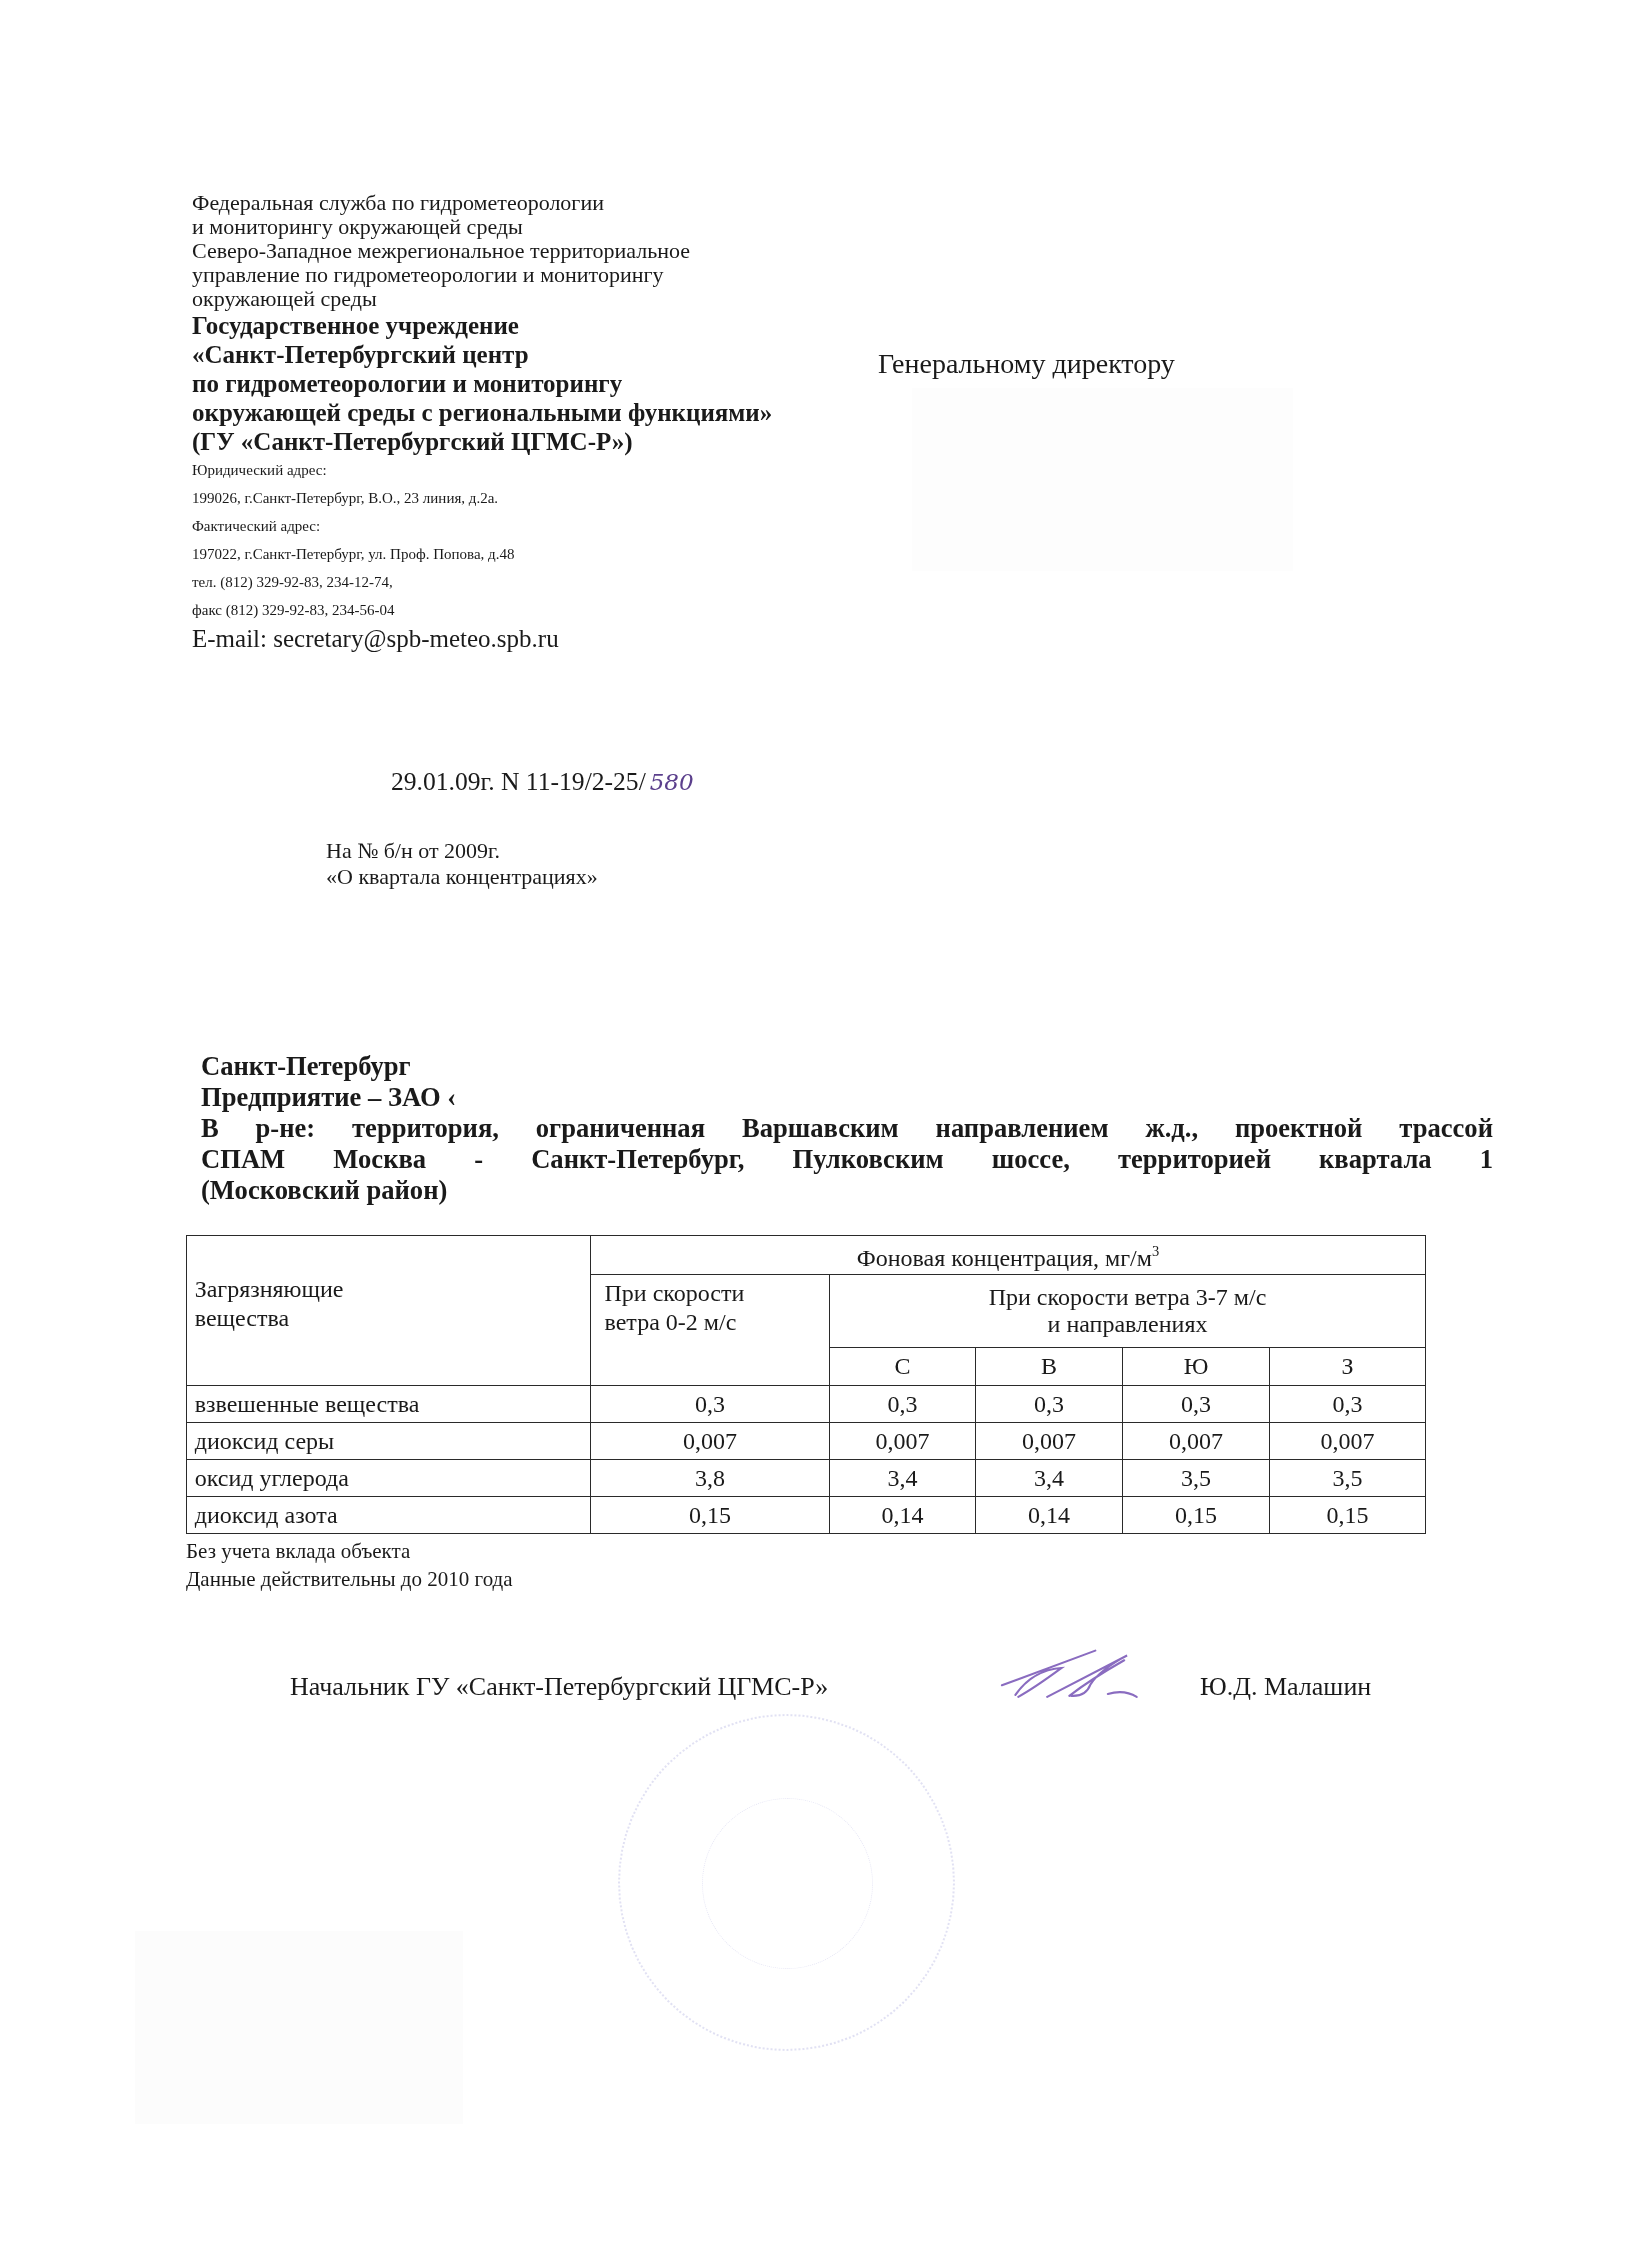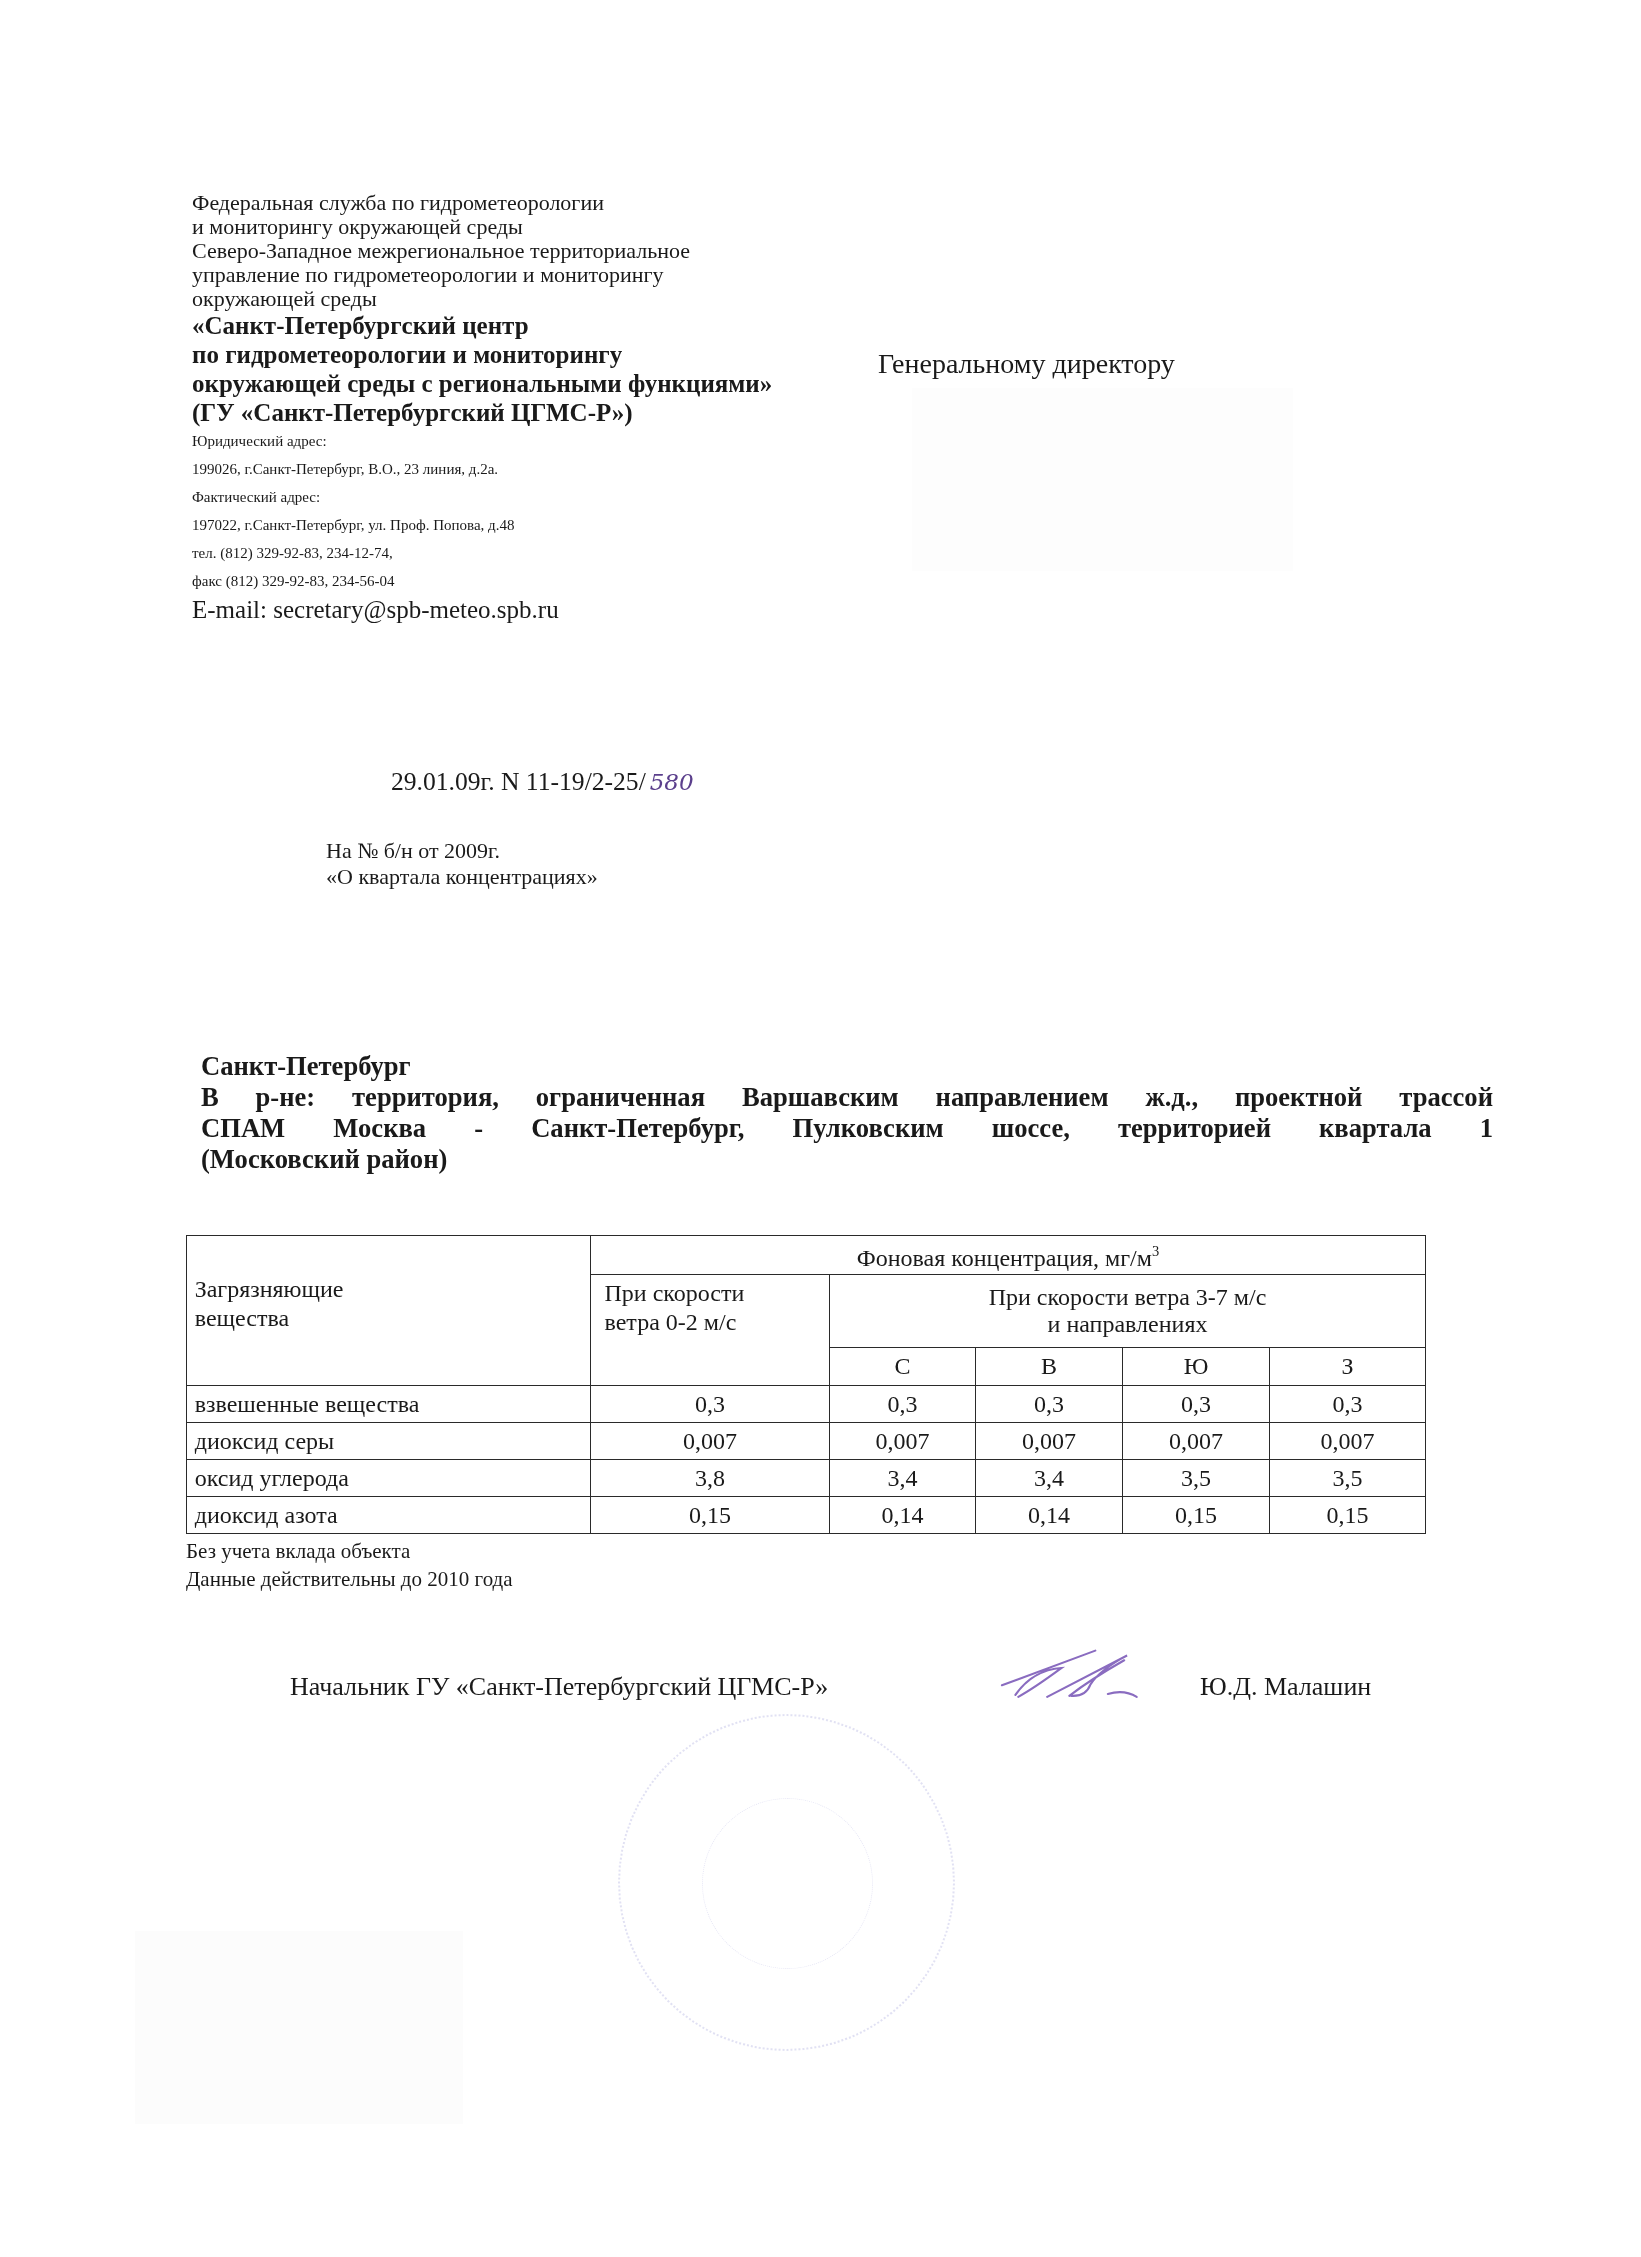--- a/index.html
+++ b/index.html
@@ -72,20 +72,21 @@
   </style>
 </head>
 <body>
 
 <div class="abs hdr-block">
   <span class="line org-small">Федеральная служба по гидрометеорологии</span>
   <span class="line org-small">и мониторингу окружающей среды</span>
   <span class="line org-small">Северо-Западное межрегиональное территориальное</span>
   <span class="line org-small">управление по гидрометеорологии и мониторингу</span>
   <span class="line org-small">окружающей среды</span>
+  <span class="line bold">Государственное учреждение</span>
   <span class="line bold">«Санкт-Петербургский  центр</span>
   <span class="line bold">по гидрометеорологии и мониторингу</span>
   <span class="line bold">окружающей среды  с региональными функциями»</span>
   <span class="line bold">(ГУ «Санкт-Петербургский ЦГМС-Р»)</span>
   <span class="line addr">Юридический адрес:</span>
   <span class="line addr">199026, г.Санкт-Петербург,  В.О., 23 линия, д.2а.</span>
   <span class="line addr">Фактический адрес:</span>
   <span class="line addr">197022, г.Санкт-Петербург, ул. Проф. Попова, д.48</span>
   <span class="line addr">тел. (812) 329-92-83, 234-12-74,</span>
   <span class="line addr">факс  (812) 329-92-83, 234-56-04</span>
@@ -98,20 +99,21 @@
 <div class="abs ref-line">
   <span>29.01.09г.   N 11-19/2-25/</span><span class="hand">580</span>
 </div>
 <div class="abs reply-block">
   <div>На № б/н  от  2009г.</div>
   <div>«О квартала концентрациях»</div>
 </div>
 
 <div class="abs subject">
   <span class="plain">Санкт-Петербург</span>
+  <span class="plain">Предприятие – ЗАО ‹</span>
   <span class="justified">В р-не: территория, ограниченная Варшавским направлением ж.д., проектной трассой</span>
   <span class="justified">СПАМ Москва - Санкт-Петербург, Пулковским шоссе, территорией квартала 1</span>
   <span class="plain">(Московский район)</span>
 </div>
 
 <table class="conc">
   <colgroup>
     <col style="width:404px">
       <col style="width:239px">
       <col style="width:146px">

